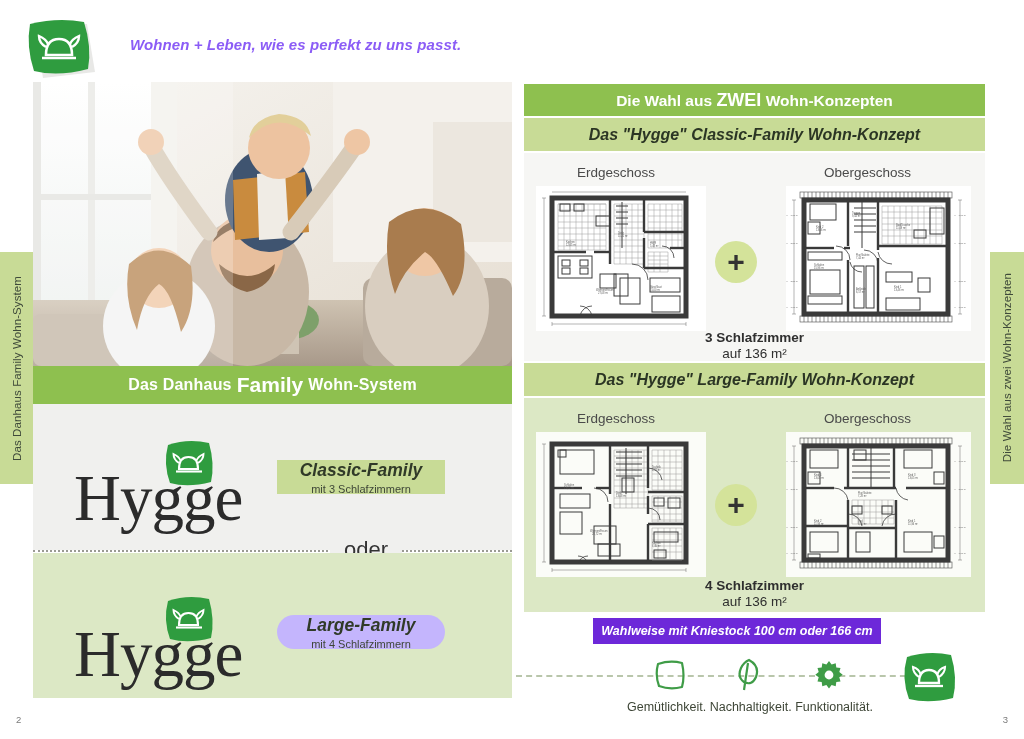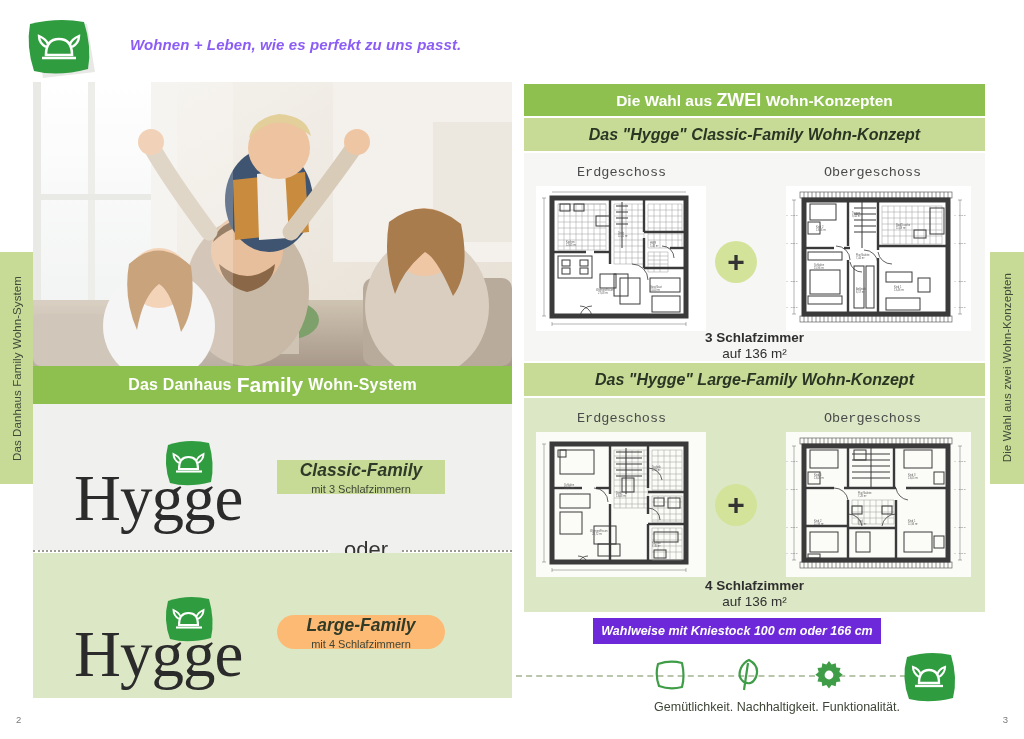--- a/index.html
+++ b/index.html
@@ -81,21 +81,21 @@
   }
   .hygge-mark .pill { position: absolute; left: 86px; top: -2px; width: 57px; height: 50px; }
 
   .chip {
     position: absolute; width: 168px; height: 34px;
     display: flex; flex-direction: column; align-items: center; justify-content: center;
   }
   .chip .big { font-size: 17.5px; font-style: italic; font-weight: bold; color: #303a28; }
   .chip .small { font-size: 11px; color: #3d4536; margin-top: 2px; }
   .chip.classic { background: #c8db96; left: 277px; top: 460px; }
-  .chip.large   { background: #fdba74; left: 277px; top: 615px; border-radius: 21px; }
+  .chip.large   { background: #c4b5fd; left: 277px; top: 615px; border-radius: 21px; }
 
   
   .hdr-main {
     position: absolute; left: 524px; top: 84px; width: 461px; height: 32px;
     background: #8ec04f; display: flex; align-items: center; justify-content: center;
   }
   .hdr-main .lbl { font-size: 15.5px; font-weight: bold; color: #fff; }
   .hdr-main .lbl b { font-size: 18px; }
 
   .hdr-sub {
@@ -109,21 +109,21 @@
   .hdr-sub.two { top: 363px; }
 
   .plans {
     position: absolute; left: 524px; width: 461px;
     display: block;
   }
   .plans.one { top: 153px; height: 208px; background: #f6f6f4; }
   .plans.two { top: 398px; height: 214px; background: #dce8c5; }
 
   .floor-label {
-    position: absolute; font-size: 13.5px; color: #4a4a4a; font-family: Liberation Mono, monospace;
+    position: absolute; font-size: 13.5px; color: #4a4a4a;
   }
   .cap {
     position: absolute; width: 461px; text-align: center; left: 524px;
   }
   .cap .l1 { font-size: 13.5px; font-weight: bold; color: #2f2f2f; }
   .cap .l2 { font-size: 13.5px; color: #2f2f2f; margin-top: 1px; }
   .cap.one { top: 330px; }
   .cap.two { top: 578px; }
 
   .plus-badge {
@@ -142,21 +142,21 @@
     font-size: 12.5px; font-style: italic; font-weight: bold; color: #ffffff;
   }
 
   
   .footer-line {
     position: absolute; left: 516px; top: 675px; width: 400px; height: 0;
     border-top: 2px dashed #b9c6ab;
   }
   .footer-ico { position: absolute; }
   .footer-text {
-    position: absolute; left: 600px; top: 700px; width: 300px; text-align: right;
+    position: absolute; left: 600px; top: 700px; width: 300px; text-align: center;
     font-size: 12.5px; color: #3d4536;
   }
   .pageno {
     position: absolute; font-size: 9.5px; color: #7a7a7a;
   }
   .pageno.left  { left: 16px;  top: 714px; }
   .pageno.right { right: 16px; top: 714px; }
 
   .fp { display: block; }
 </style>

